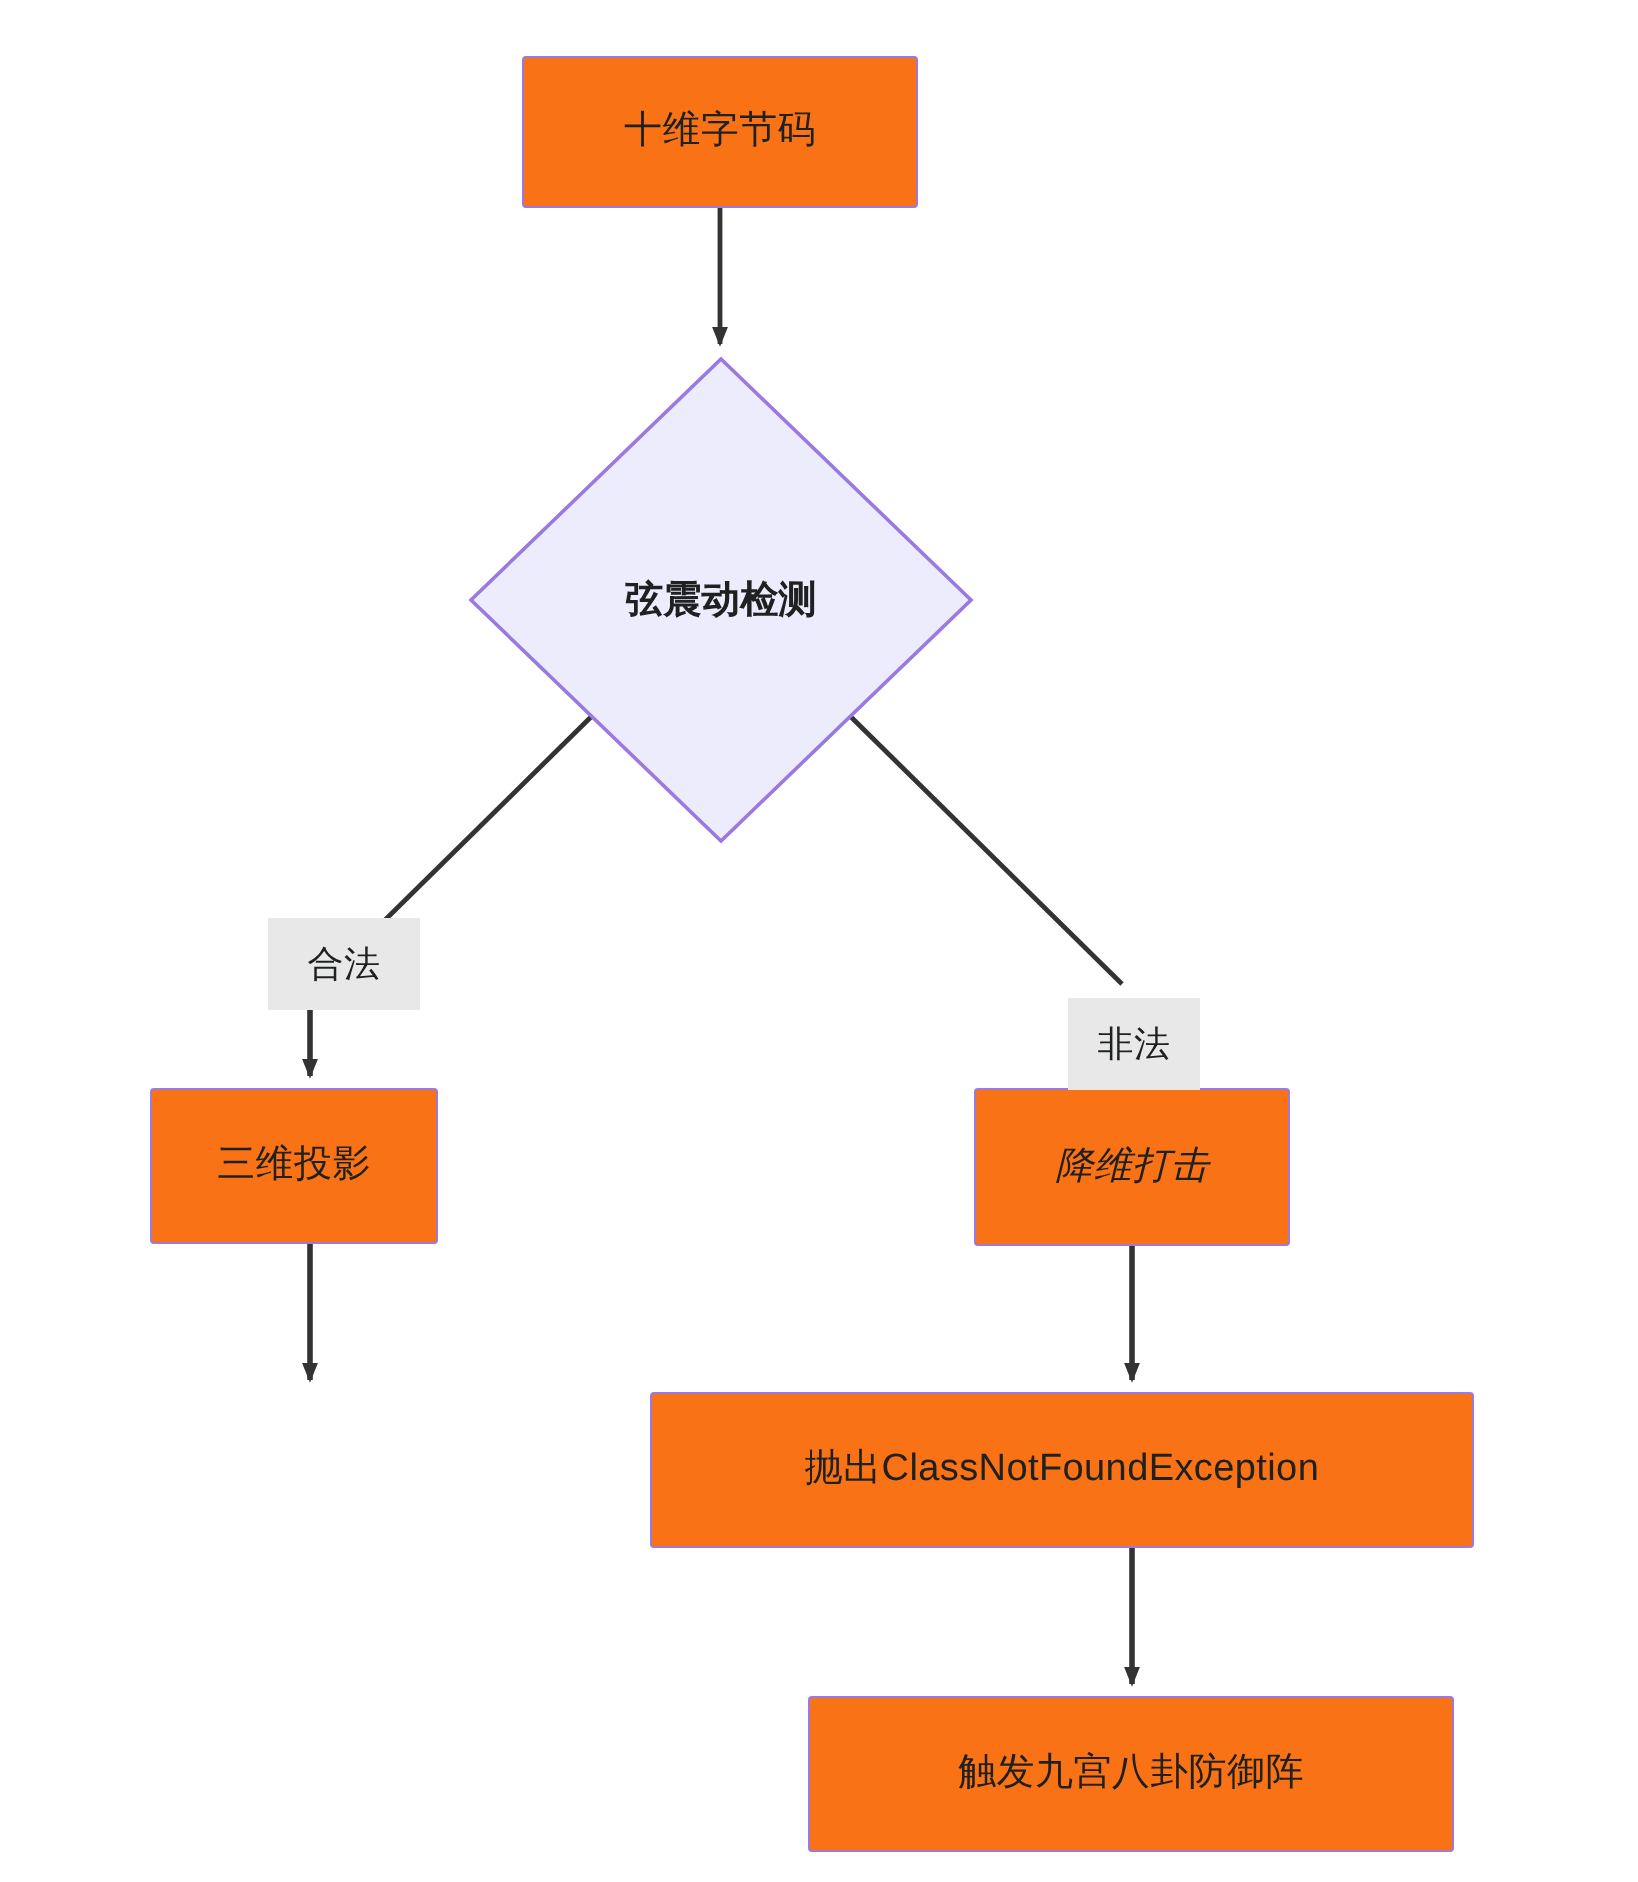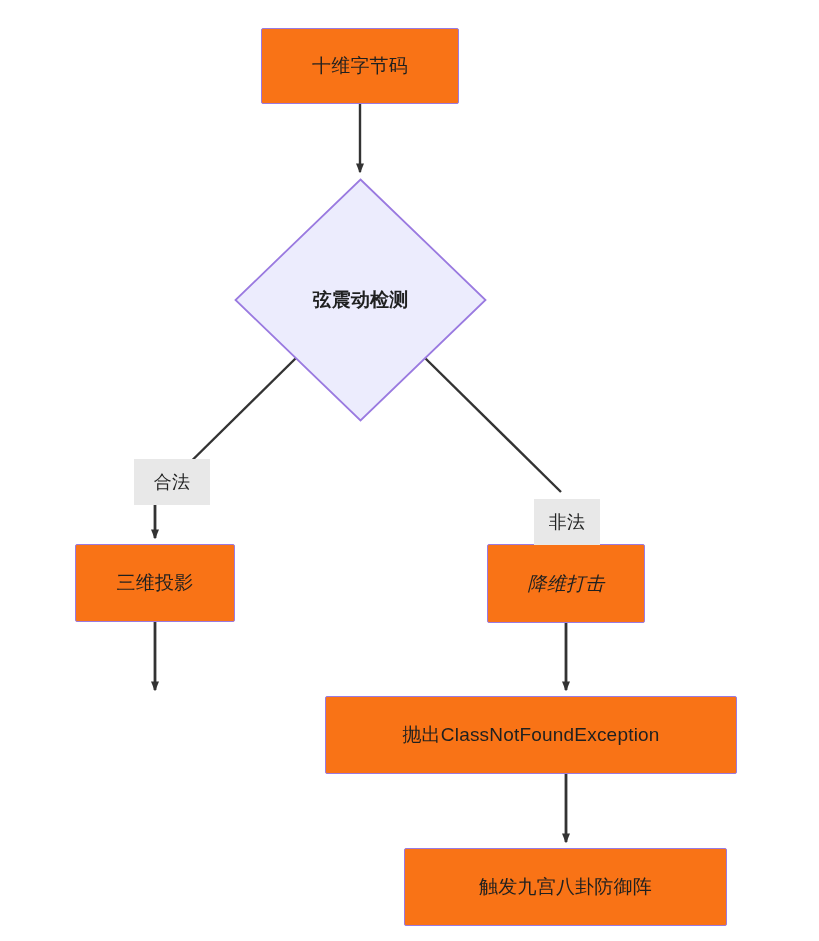--- a/index.html
+++ b/index.html
@@ -128,21 +128,21 @@
     <svg width="253" height="244" viewBox="0 0 253 244">
       <polygon points="126.5,1.5 251.5,122 126.5,242.5 1.5,122" fill="#ececfd" stroke="#9a7ae0" stroke-width="1.8"></polygon>
     </svg>
     <div class="node-diamond-label">弦震动检测</div>
   </div>
 
   <div class="edge-label" style="left:122px; top:459px; width:76px; height:46px;margin-left:12px;">合法</div>
 
   <div class="edge-label" style="left:534px; top:459px; width:66px; height:46px;margin-top:40px;">非法</div>
 
-  <div class="node node-rect" style="left:75px; top:544px; width:160px; height:78px;">
+  <div class="node node-rect" style="left:75px; top:544px; width:144px; height:78px;">
     <span>三维投影</span>
   </div>
 
   <div class="node node-rect" style="left:487px; top:544px; width:158px; height:79px;font-style:italic;">
     <span>降维打击</span>
   </div>
 
 
   <div class="node node-rect" style="left:325px; top:696px; width:412px; height:78px;">
     <span>抛出ClassNotFoundException</span>

